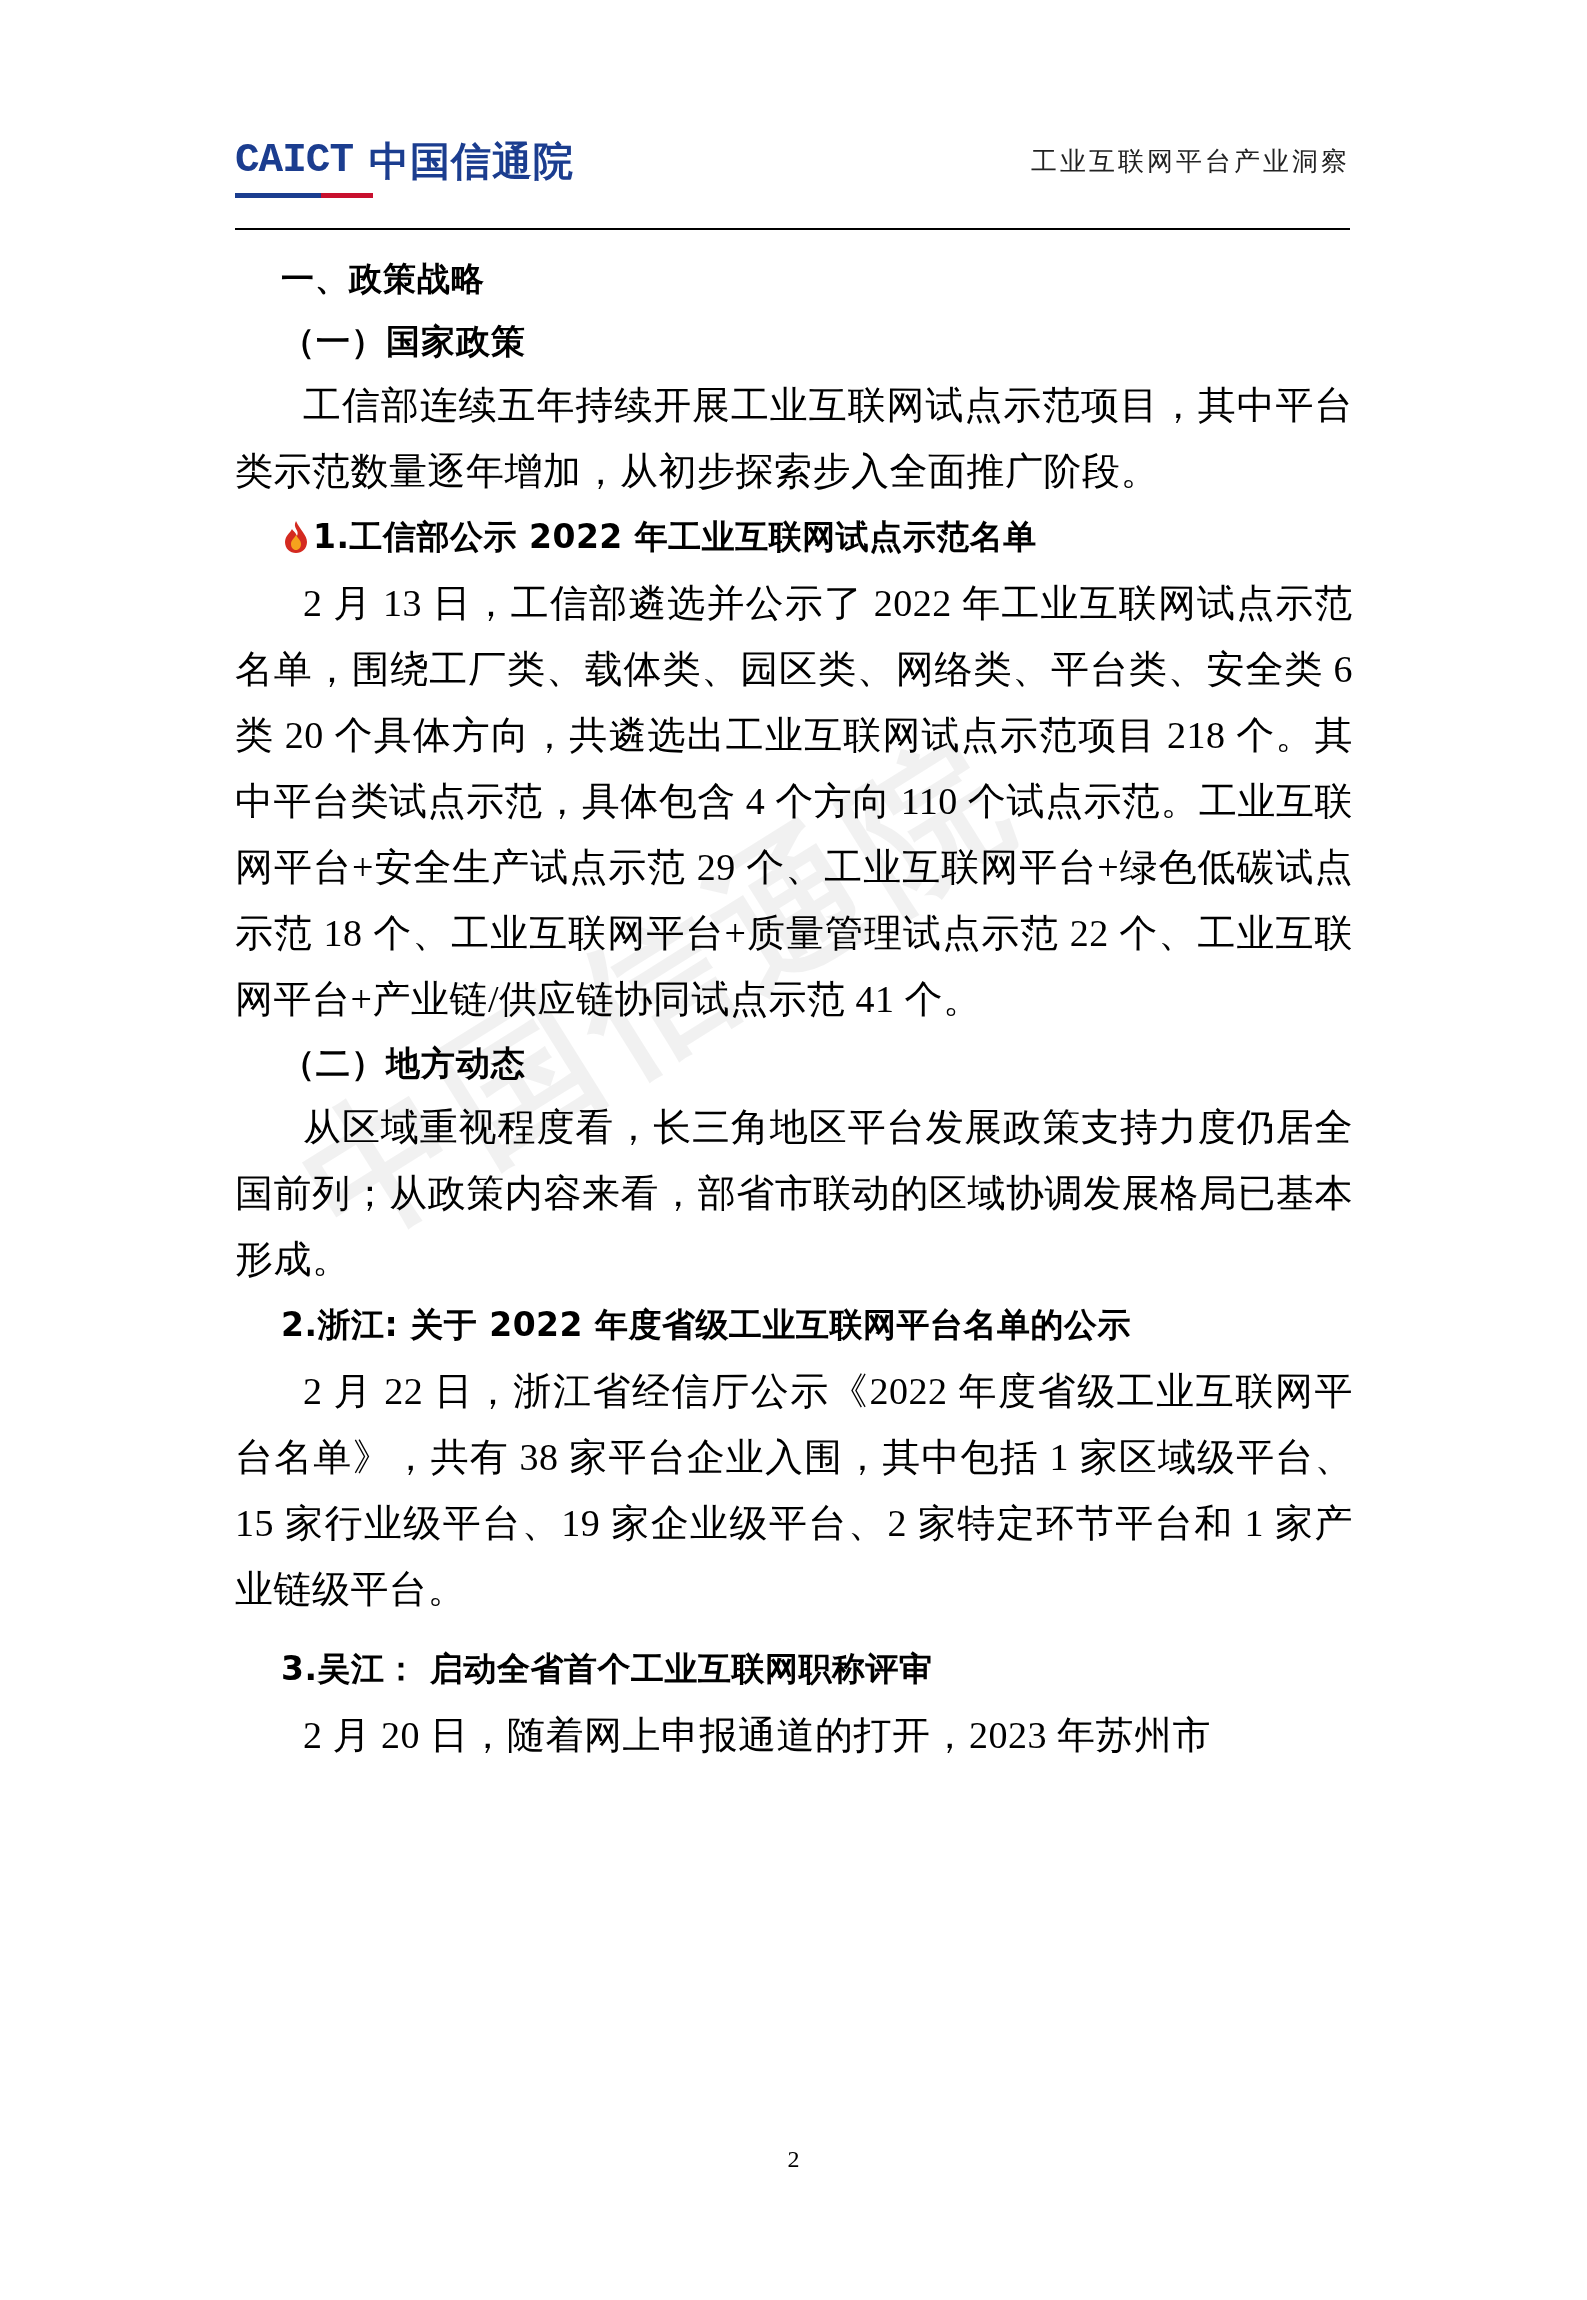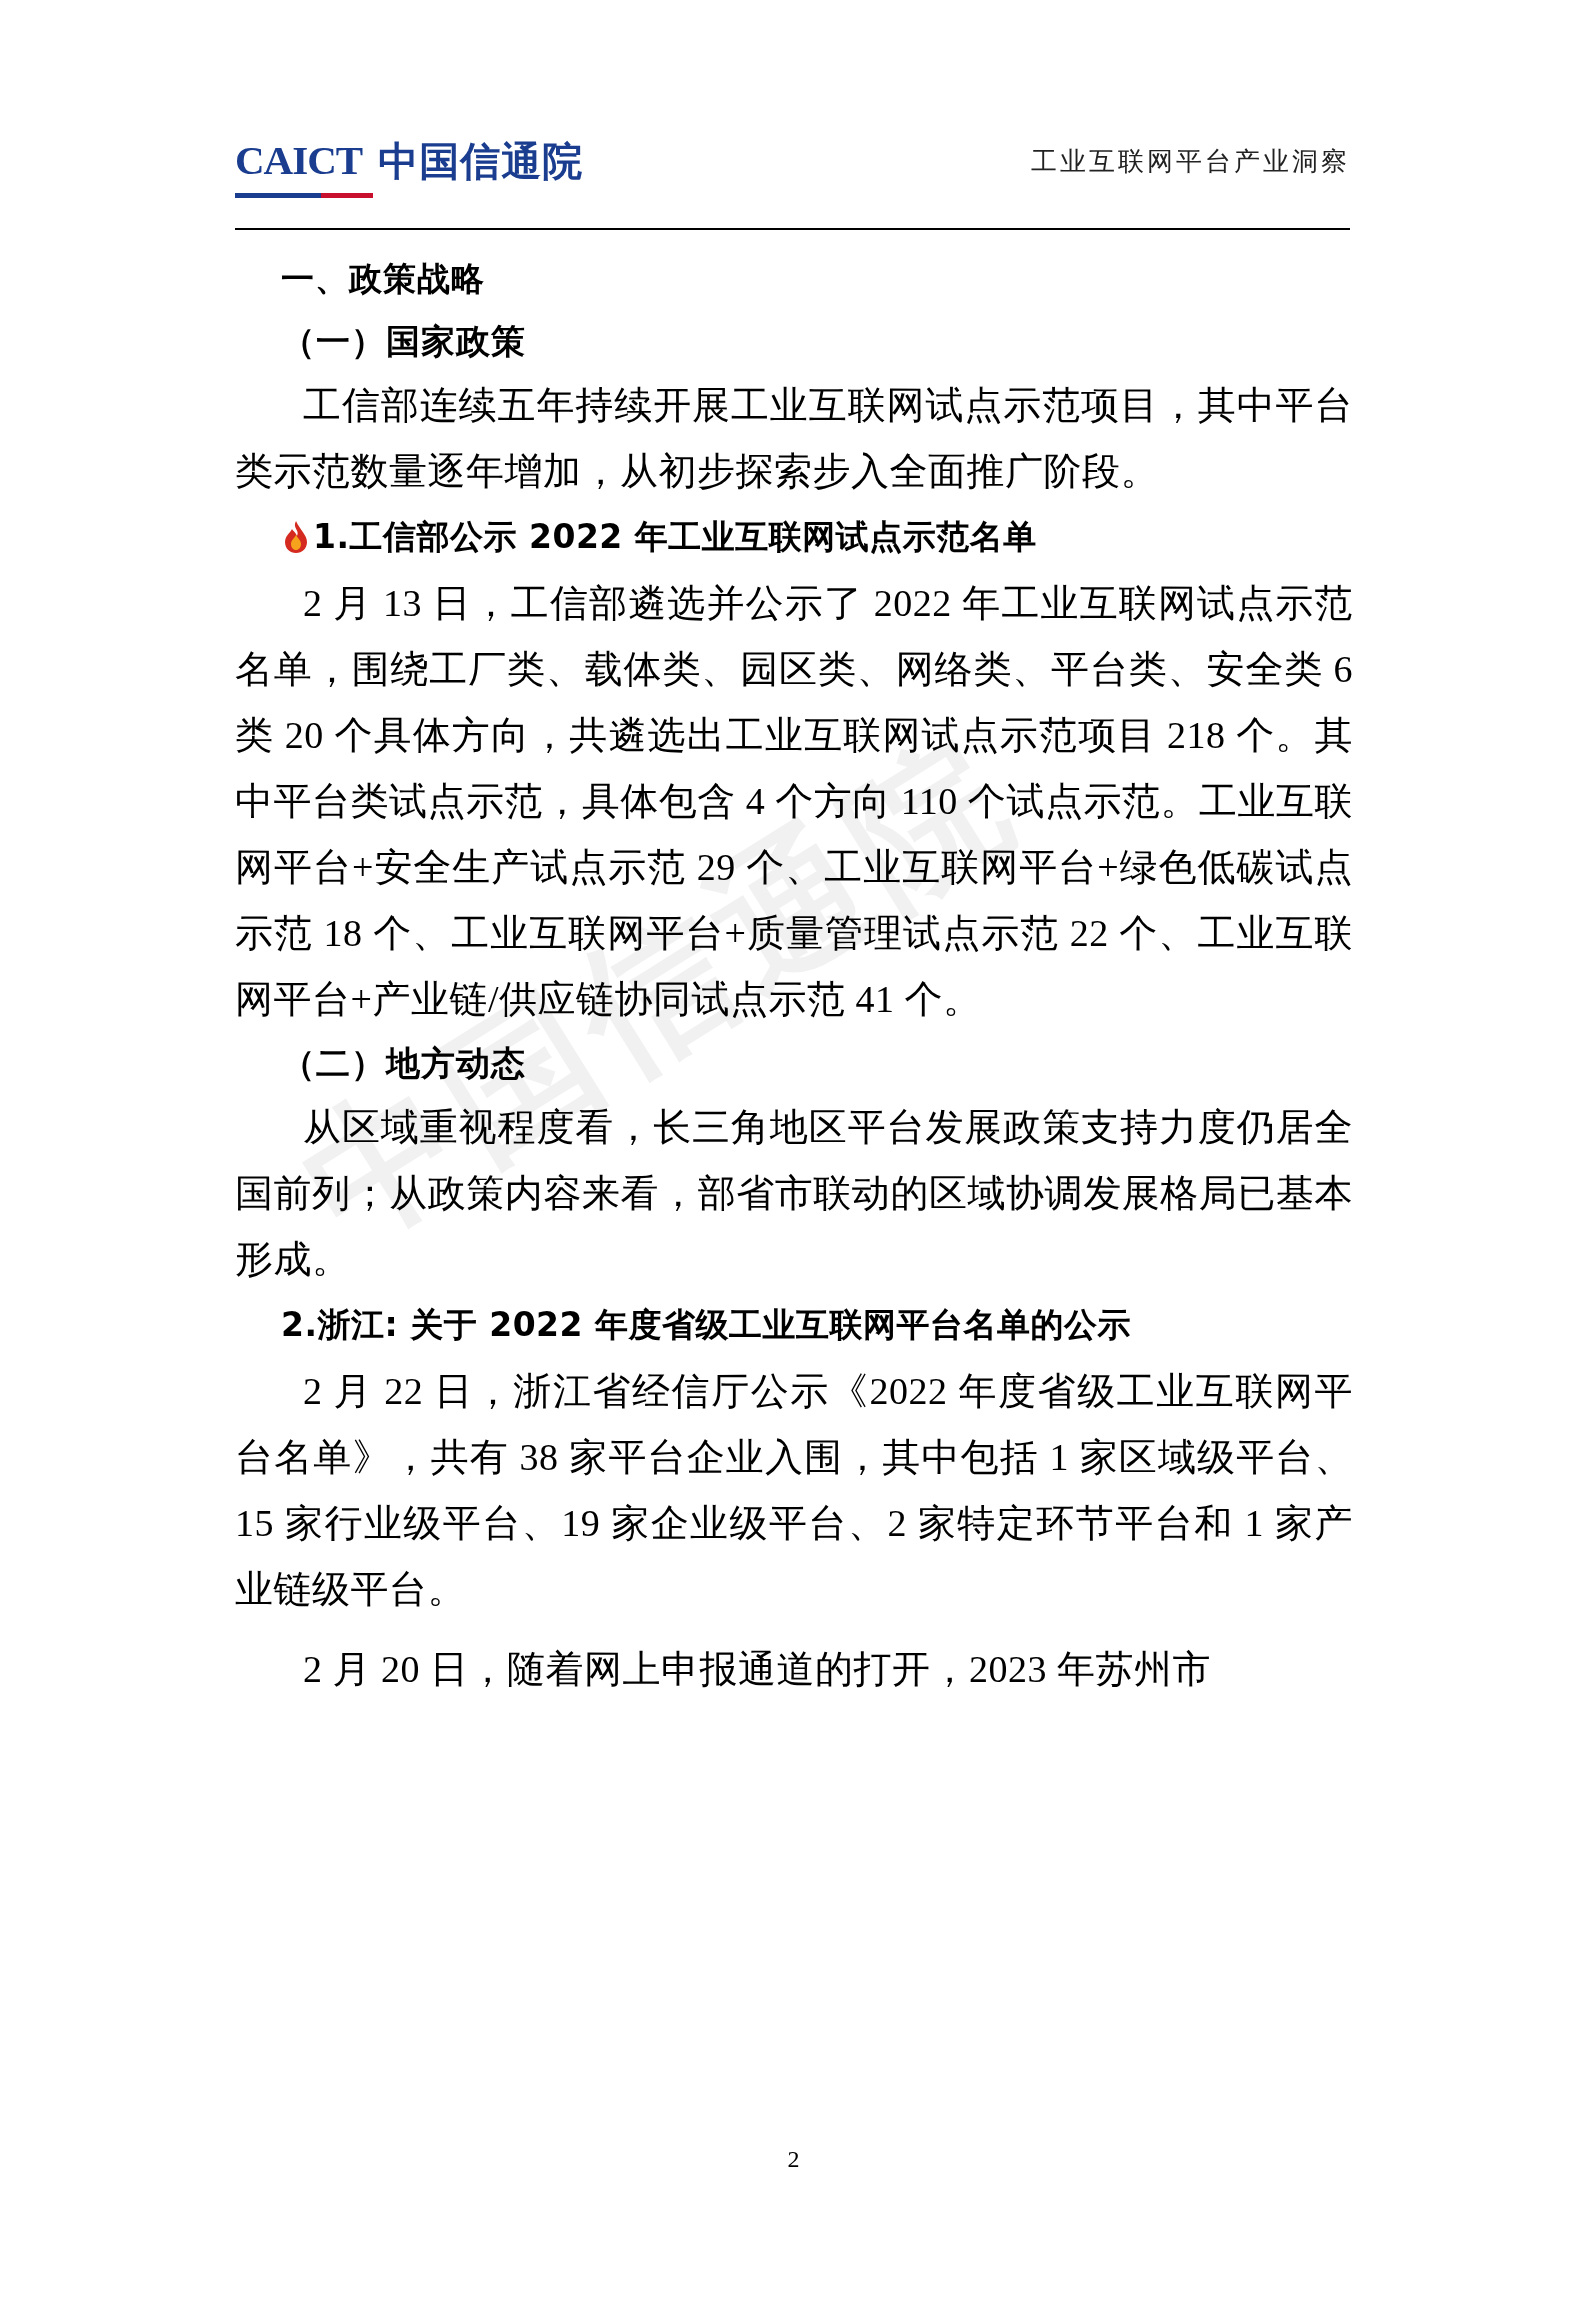--- a/index.html
+++ b/index.html
@@ -33,21 +33,21 @@
   }
   .logo-wrap {
     position: absolute;
     left: 0;
     top: 0;
     display: flex;
     align-items: center;
     height: 62px;
   }
   .logo-mark {
-    font-family: Liberation Serif, serif;
+    font-family: Liberation Mono, monospace;
     font-weight: bold;
     font-size: 41px;
     letter-spacing: -1px;
     color: #1b3d8f;
     line-height: 1;
     position: relative;
     padding-bottom: 2px;
   }
   .logo-underline {
     position: absolute;
@@ -207,20 +207,21 @@
     <div class="h2">（二）地方动态</div>
 
     <div class="para">从区域重视程度看，长三角地区平台发展政策支持力度仍居全国前列；从政策内容来看，部省市联动的区域协调发展格局已基本形成。</div>
 
     <div class="item-head">2.浙江: 关于 2022 年度省级工业互联网平台名单的公示</div>
 
     <div class="para">2 月 22 日，浙江省经信厅公示《2022 年度省级工业互联网平台名单》，共有 38 家平台企业入围，其中包括 1 家区域级平台、15 家行业级平台、19 家企业级平台、2 家特定环节平台和 1 家产业链级平台。</div>
 
     <div class="spacer-sm"></div>
 
+    <div class="item-head">3.吴江： 启动全省首个工业互联网职称评审</div>
 
     <div class="para">2 月 20 日，随着网上申报通道的打开，2023 年苏州市</div>
 
   </div>
 
   <div class="footer">
     <span>2</span>
   </div>
 
 </div>

